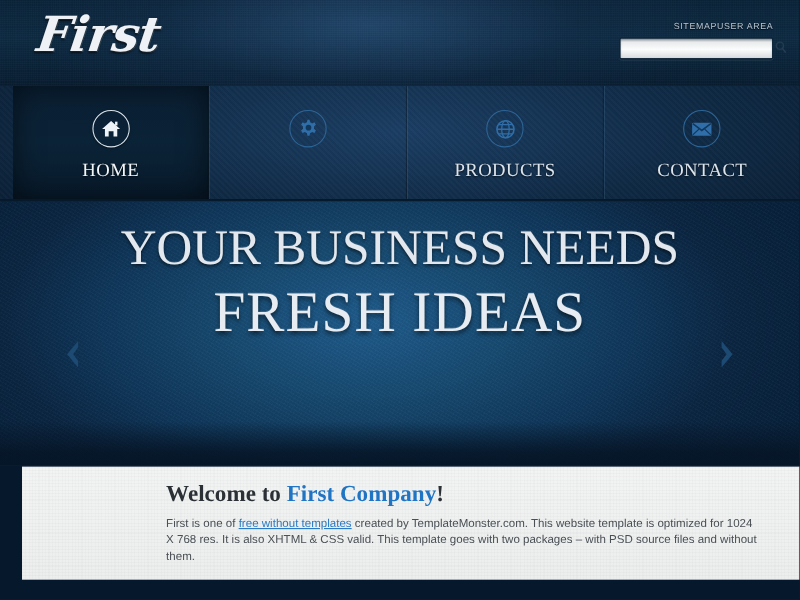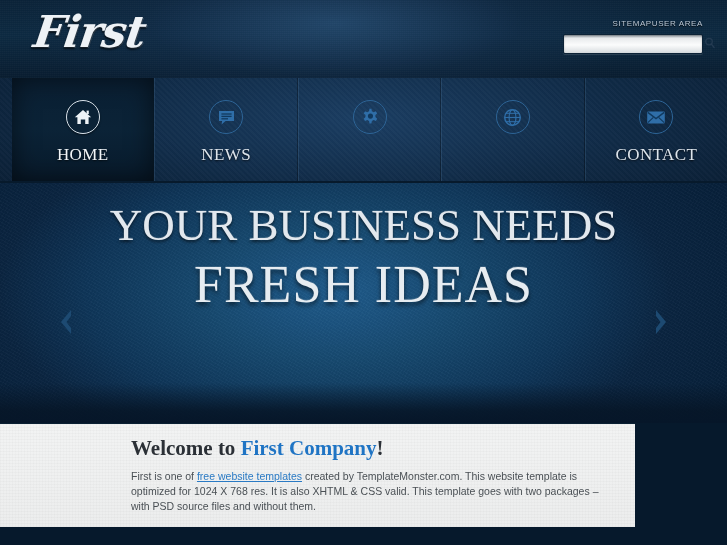--- a/index.html
+++ b/index.html
@@ -257,28 +257,29 @@
     border: 0;
     padding: 0;
   }
   .hero-arrow.prev { left: 52px; }
   .hero-arrow.next { right: 52px; }
   .hero-arrow svg { display: block; }
 
   
   .content {
     position: relative;
-    width: 635px;
+    width: 707px;
     height: 104px;
     background:
       repeating-linear-gradient(0deg, rgba(0,0,0,0.020) 0 1px, rgba(255,255,255,0.0) 1px 3px),
       repeating-linear-gradient(90deg, rgba(0,0,0,0.016) 0 1px, rgba(255,255,255,0.0) 1px 3px),
       linear-gradient(180deg, #f2f3f3 0%, #eceded 100%);
     overflow: hidden;
     border-top: 1px solid #0a2033;
+    margin-left: 20px;
   }
 
   .content-body {
     position: relative;
     margin-left: 131px;
     padding-top: 11px;
     padding-right: 34px;
     z-index: 3;
   }
 
@@ -337,31 +338,20 @@
     <a href="#" class="nav-item active">
       <span class="nav-icon">
         <svg width="20" height="18" viewBox="0 0 20 18">
           <path d="M10 2 L18.2 9.2 L15.6 9.2 L15.6 16 L12.2 16 L12.2 11.4 L7.8 11.4 L7.8 16 L4.4 16 L4.4 9.2 L1.8 9.2 Z" fill="currentColor"></path>
           <rect x="13.6" y="2.6" width="2.2" height="3.4" fill="currentColor"></rect>
         </svg>
       </span>
       <span class="nav-label">HOME</span>
     </a>
 
-    <a href="#" class="nav-item">
-      <span class="nav-icon">
-        <svg width="19" height="17" viewBox="0 0 19 17">
-          <path d="M2 2 H17 V12 H8.5 L4.6 15.6 L5.1 12 H2 Z" fill="currentColor"></path>
-          <line x1="4.4" y1="5" x2="14.6" y2="5" stroke="#11395e" stroke-width="1.3"></line>
-          <line x1="4.4" y1="7.4" x2="14.6" y2="7.4" stroke="#11395e" stroke-width="1.3"></line>
-          <line x1="4.4" y1="9.8" x2="11" y2="9.8" stroke="#11395e" stroke-width="1.3"></line>
-        </svg>
-      </span>
-      <span class="nav-label">NEWS</span>
-    </a>
 
     <a href="#" class="nav-item">
       <span class="nav-icon">
         <svg width="19" height="19" viewBox="0 0 20 20">
           <path fill="currentColor" d="M10 0.8 L12 0.8 L12.5 3.3 A7 7 0 0 1 14.4 4.4 L16.7 3.4 L18.1 5.8 L16.2 7.4
             A7 7 0 0 1 16.2 9.6 L18.1 11.2 L16.7 13.6 L14.4 12.6 A7 7 0 0 1 12.5 13.7 L12 16.2 L10 16.2 L9.5 13.7
             A7 7 0 0 1 7.6 12.6 L5.3 13.6 L3.9 11.2 L5.8 9.6 A7 7 0 0 1 5.8 7.4 L3.9 5.8 L5.3 3.4 L7.6 4.4
             A7 7 0 0 1 9.5 3.3 Z"></path>
           <circle cx="11" cy="8.5" r="2.7" fill="#11395e"></circle>
         </svg>
@@ -371,20 +361,21 @@
     <a href="#" class="nav-item">
       <span class="nav-icon">
         <svg width="19" height="19" viewBox="0 0 20 20">
           <circle cx="10" cy="10" r="8.2" fill="none" stroke="currentColor" stroke-width="1.5"></circle>
           <ellipse cx="10" cy="10" rx="3.6" ry="8.2" fill="none" stroke="currentColor" stroke-width="1.2"></ellipse>
           <line x1="1.8" y1="10" x2="18.2" y2="10" stroke="currentColor" stroke-width="1.2"></line>
           <line x1="3.2" y1="5.6" x2="16.8" y2="5.6" stroke="currentColor" stroke-width="1.1"></line>
           <line x1="3.2" y1="14.4" x2="16.8" y2="14.4" stroke="currentColor" stroke-width="1.1"></line>
         </svg>
       </span>
+      <span class="nav-label">PRODUCTS</span>
     </a>
 
     <a href="#" class="nav-item">
       <span class="nav-icon">
         <svg width="20" height="15" viewBox="0 0 20 15">
           <rect x="1.2" y="1.6" width="17.6" height="11.8" rx="1" fill="currentColor"></rect>
           <path d="M1.8 2.4 L10 8.6 L18.2 2.4" fill="none" stroke="#11395e" stroke-width="1.4"></path>
           <path d="M1.8 12.6 L7.4 7.4 M18.2 12.6 L12.6 7.4" fill="none" stroke="#11395e" stroke-width="1.2"></path>
         </svg>
       </span>
@@ -416,18 +407,18 @@
       </span>
     </button>
 
   </div>
 
   <div class="content">
 
     <div class="content-body">
       <h1 class="welcome-title"><span>Welcome to </span><span class="accent">First Company</span><span>!</span></h1>
 
-      <p class="welcome-text"><span>First is one of </span><a href="#">free website templates</a><span> created by TemplateMonster.com. This website template is optimized for 1024 X 768 res. It is also XHTML &amp; CSS valid. This template goes with two packages – with PSD source files and without them.</span></p>
+      <p class="welcome-text"><span>First is one of </span><a href="#">free without templates</a><span> created by TemplateMonster.com. This website template is optimized for 1024 X 768 res. It is also XHTML &amp; CSS valid. This template goes with two packages – with PSD source files and without them.</span></p>
     </div>
 
   </div>
 
 </div>
 
 </body></html>

